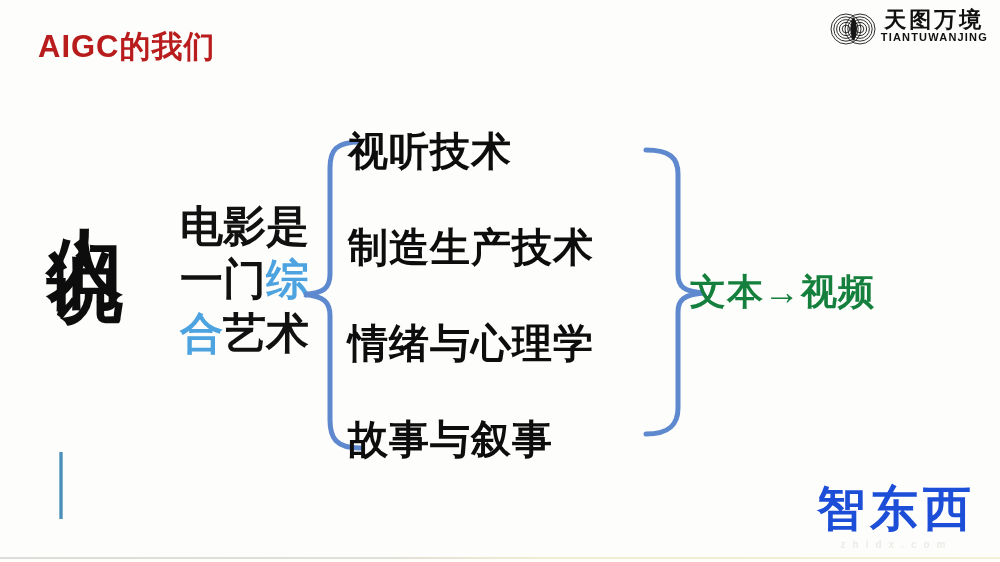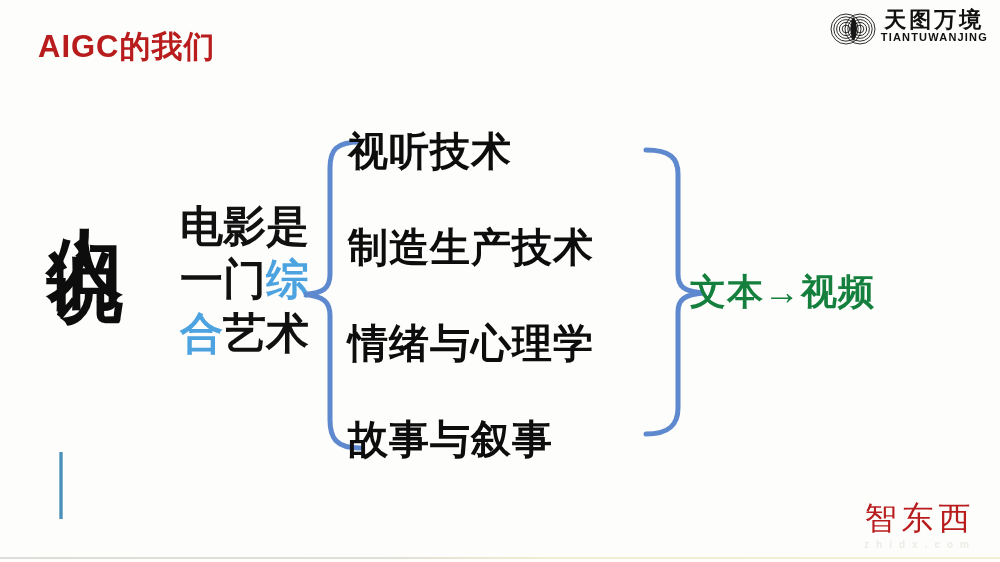--- a/index.html
+++ b/index.html
@@ -69,22 +69,22 @@
     background:#4c90ba;
     box-shadow:inset 1px 0 0 #7fb3ce, inset -1px 0 0 #7fb3ce;
   }
   
   .watermark{
     position:absolute;right:24px;bottom:12px;
     display:flex;flex-direction:column;align-items:center;
     user-select:none;
   }
   .wm-main{
-    font-weight:normal;font-size:32px;letter-spacing:5px;
-    color:#b91c1c;line-height:1.1;
+    font-weight:bold;font-size:48px;letter-spacing:5px;
+    color:#1d4ed8;line-height:1.1;
     text-shadow:0 1px 0 #ffffff;
   }
   .wm-sub{
     font-family:"Liberation Sans","DejaVu Sans",sans-serif;
     font-weight:bold;font-size:10px;letter-spacing:7px;
     color:#edebe6;margin-top:3px;
   }
   
   .bottom-line{
     position:absolute;left:0;right:0;bottom:3px;height:2px;

